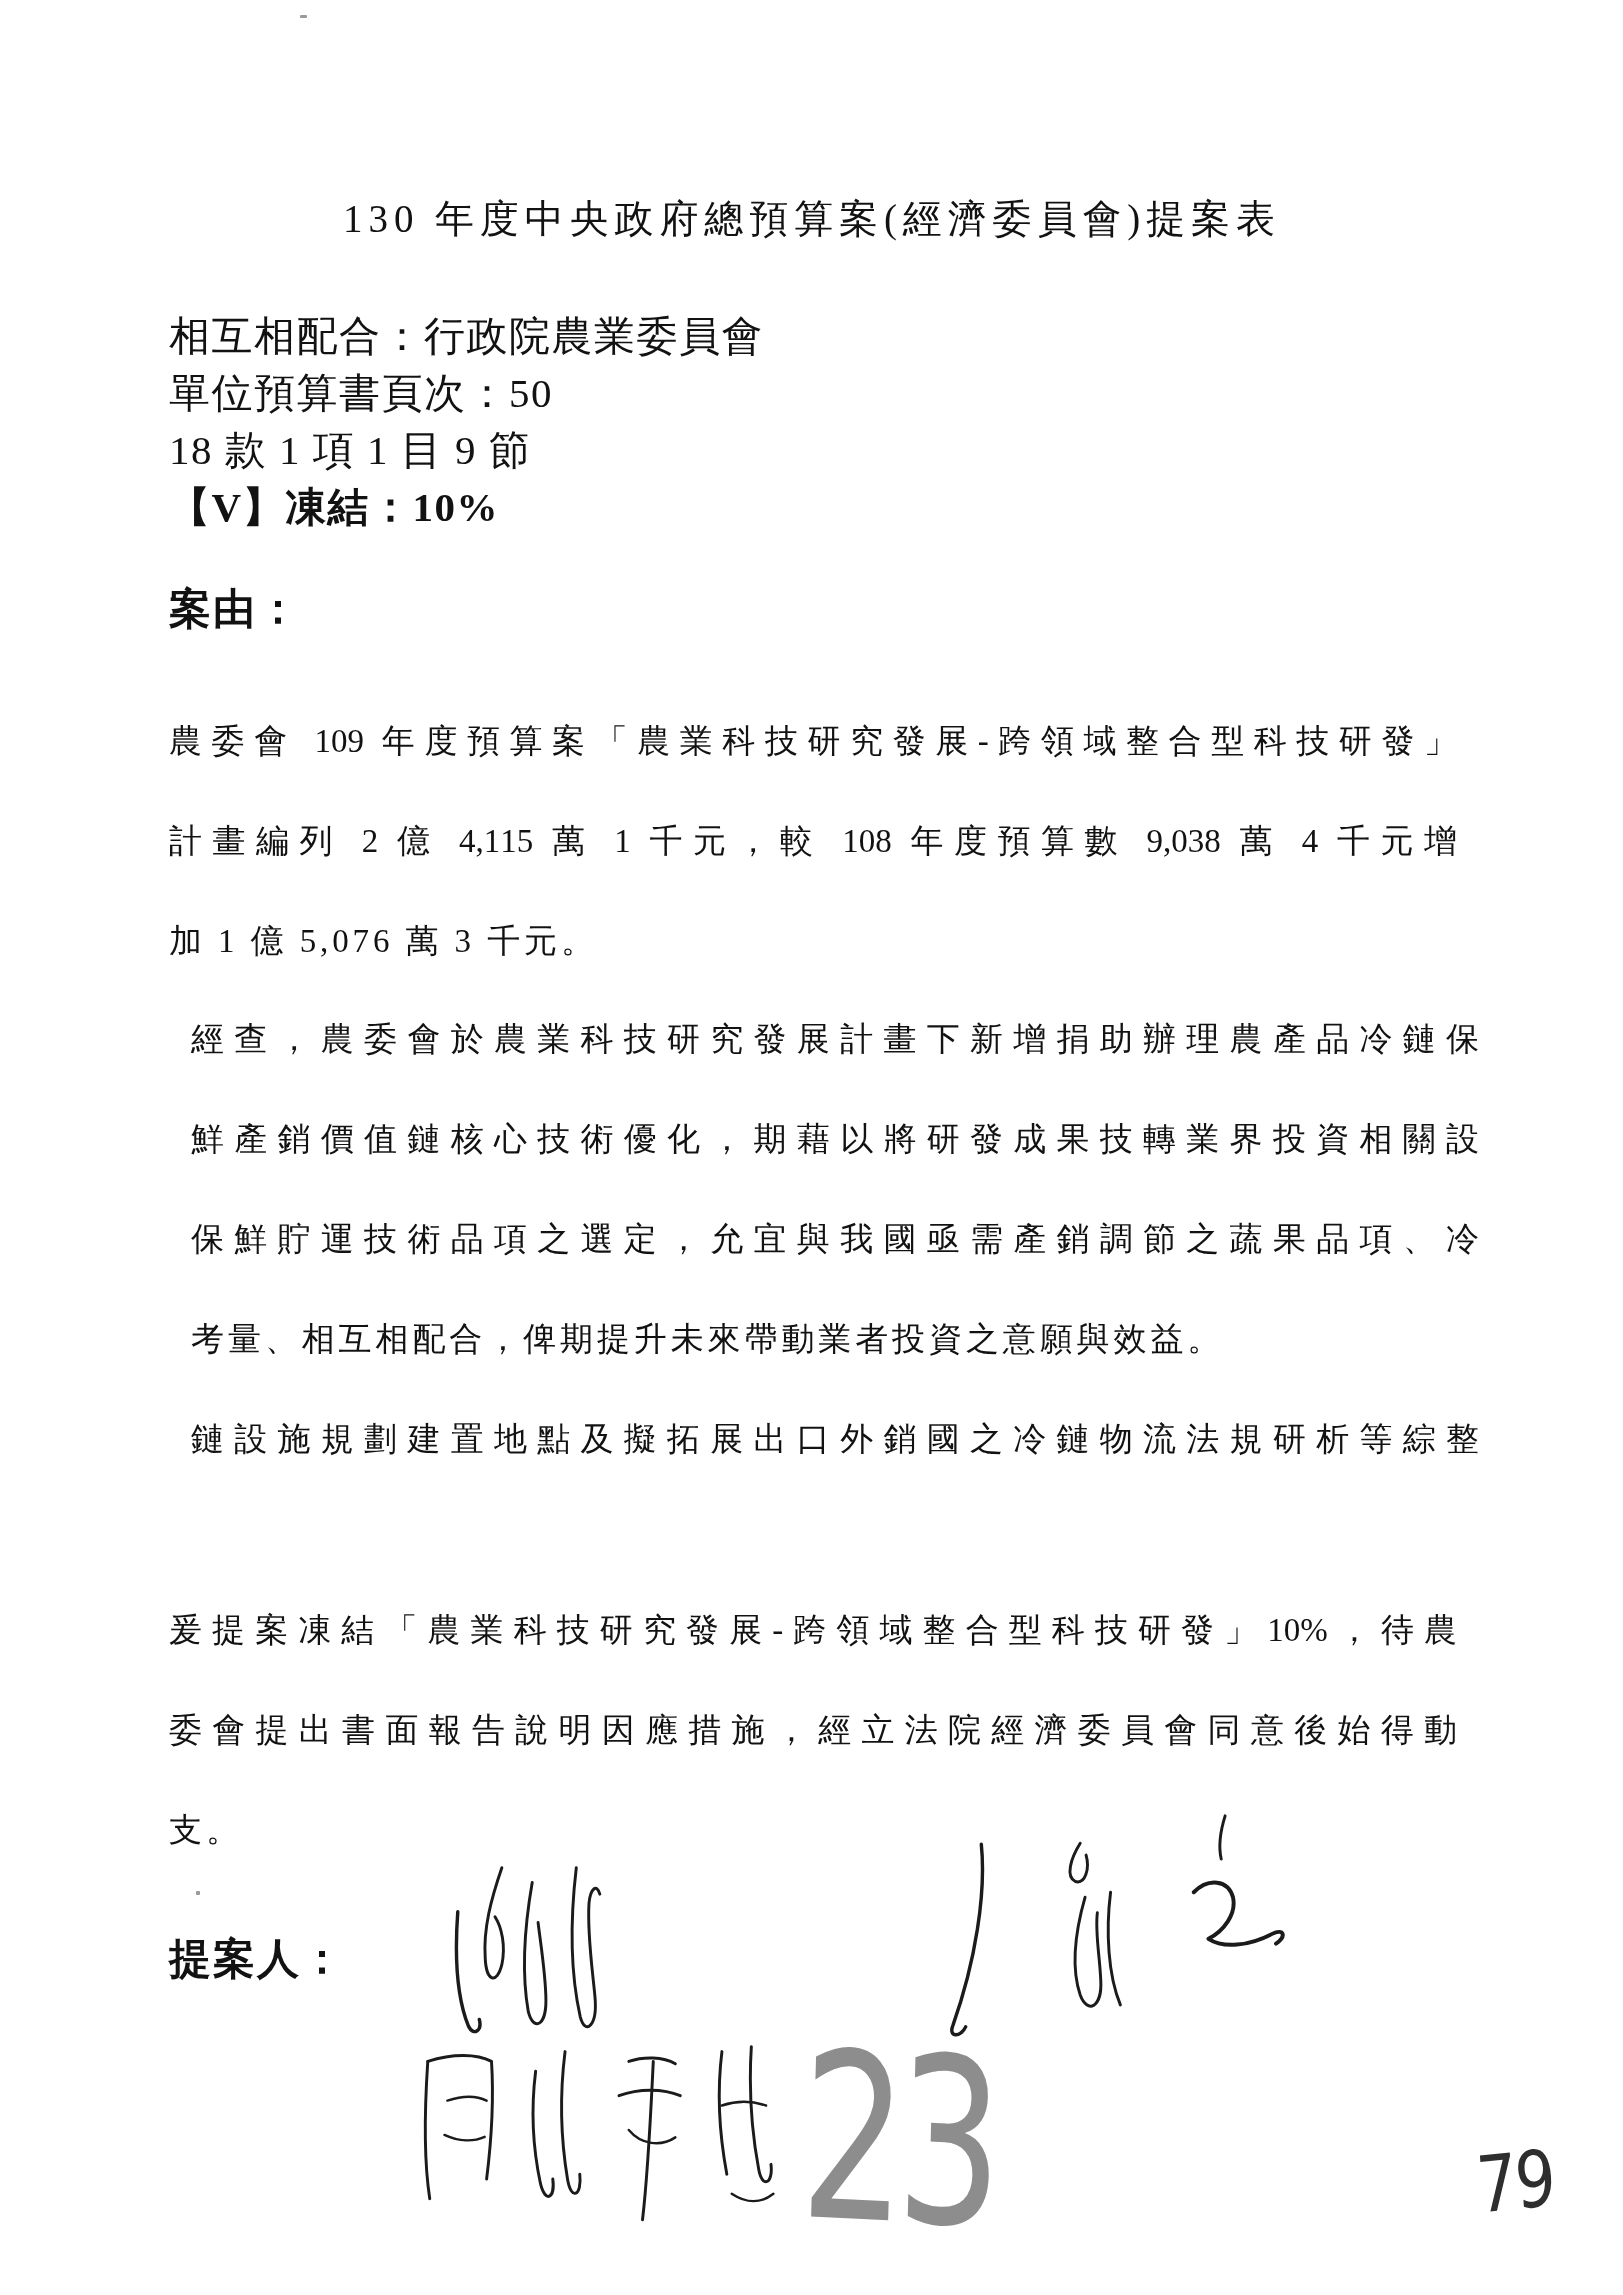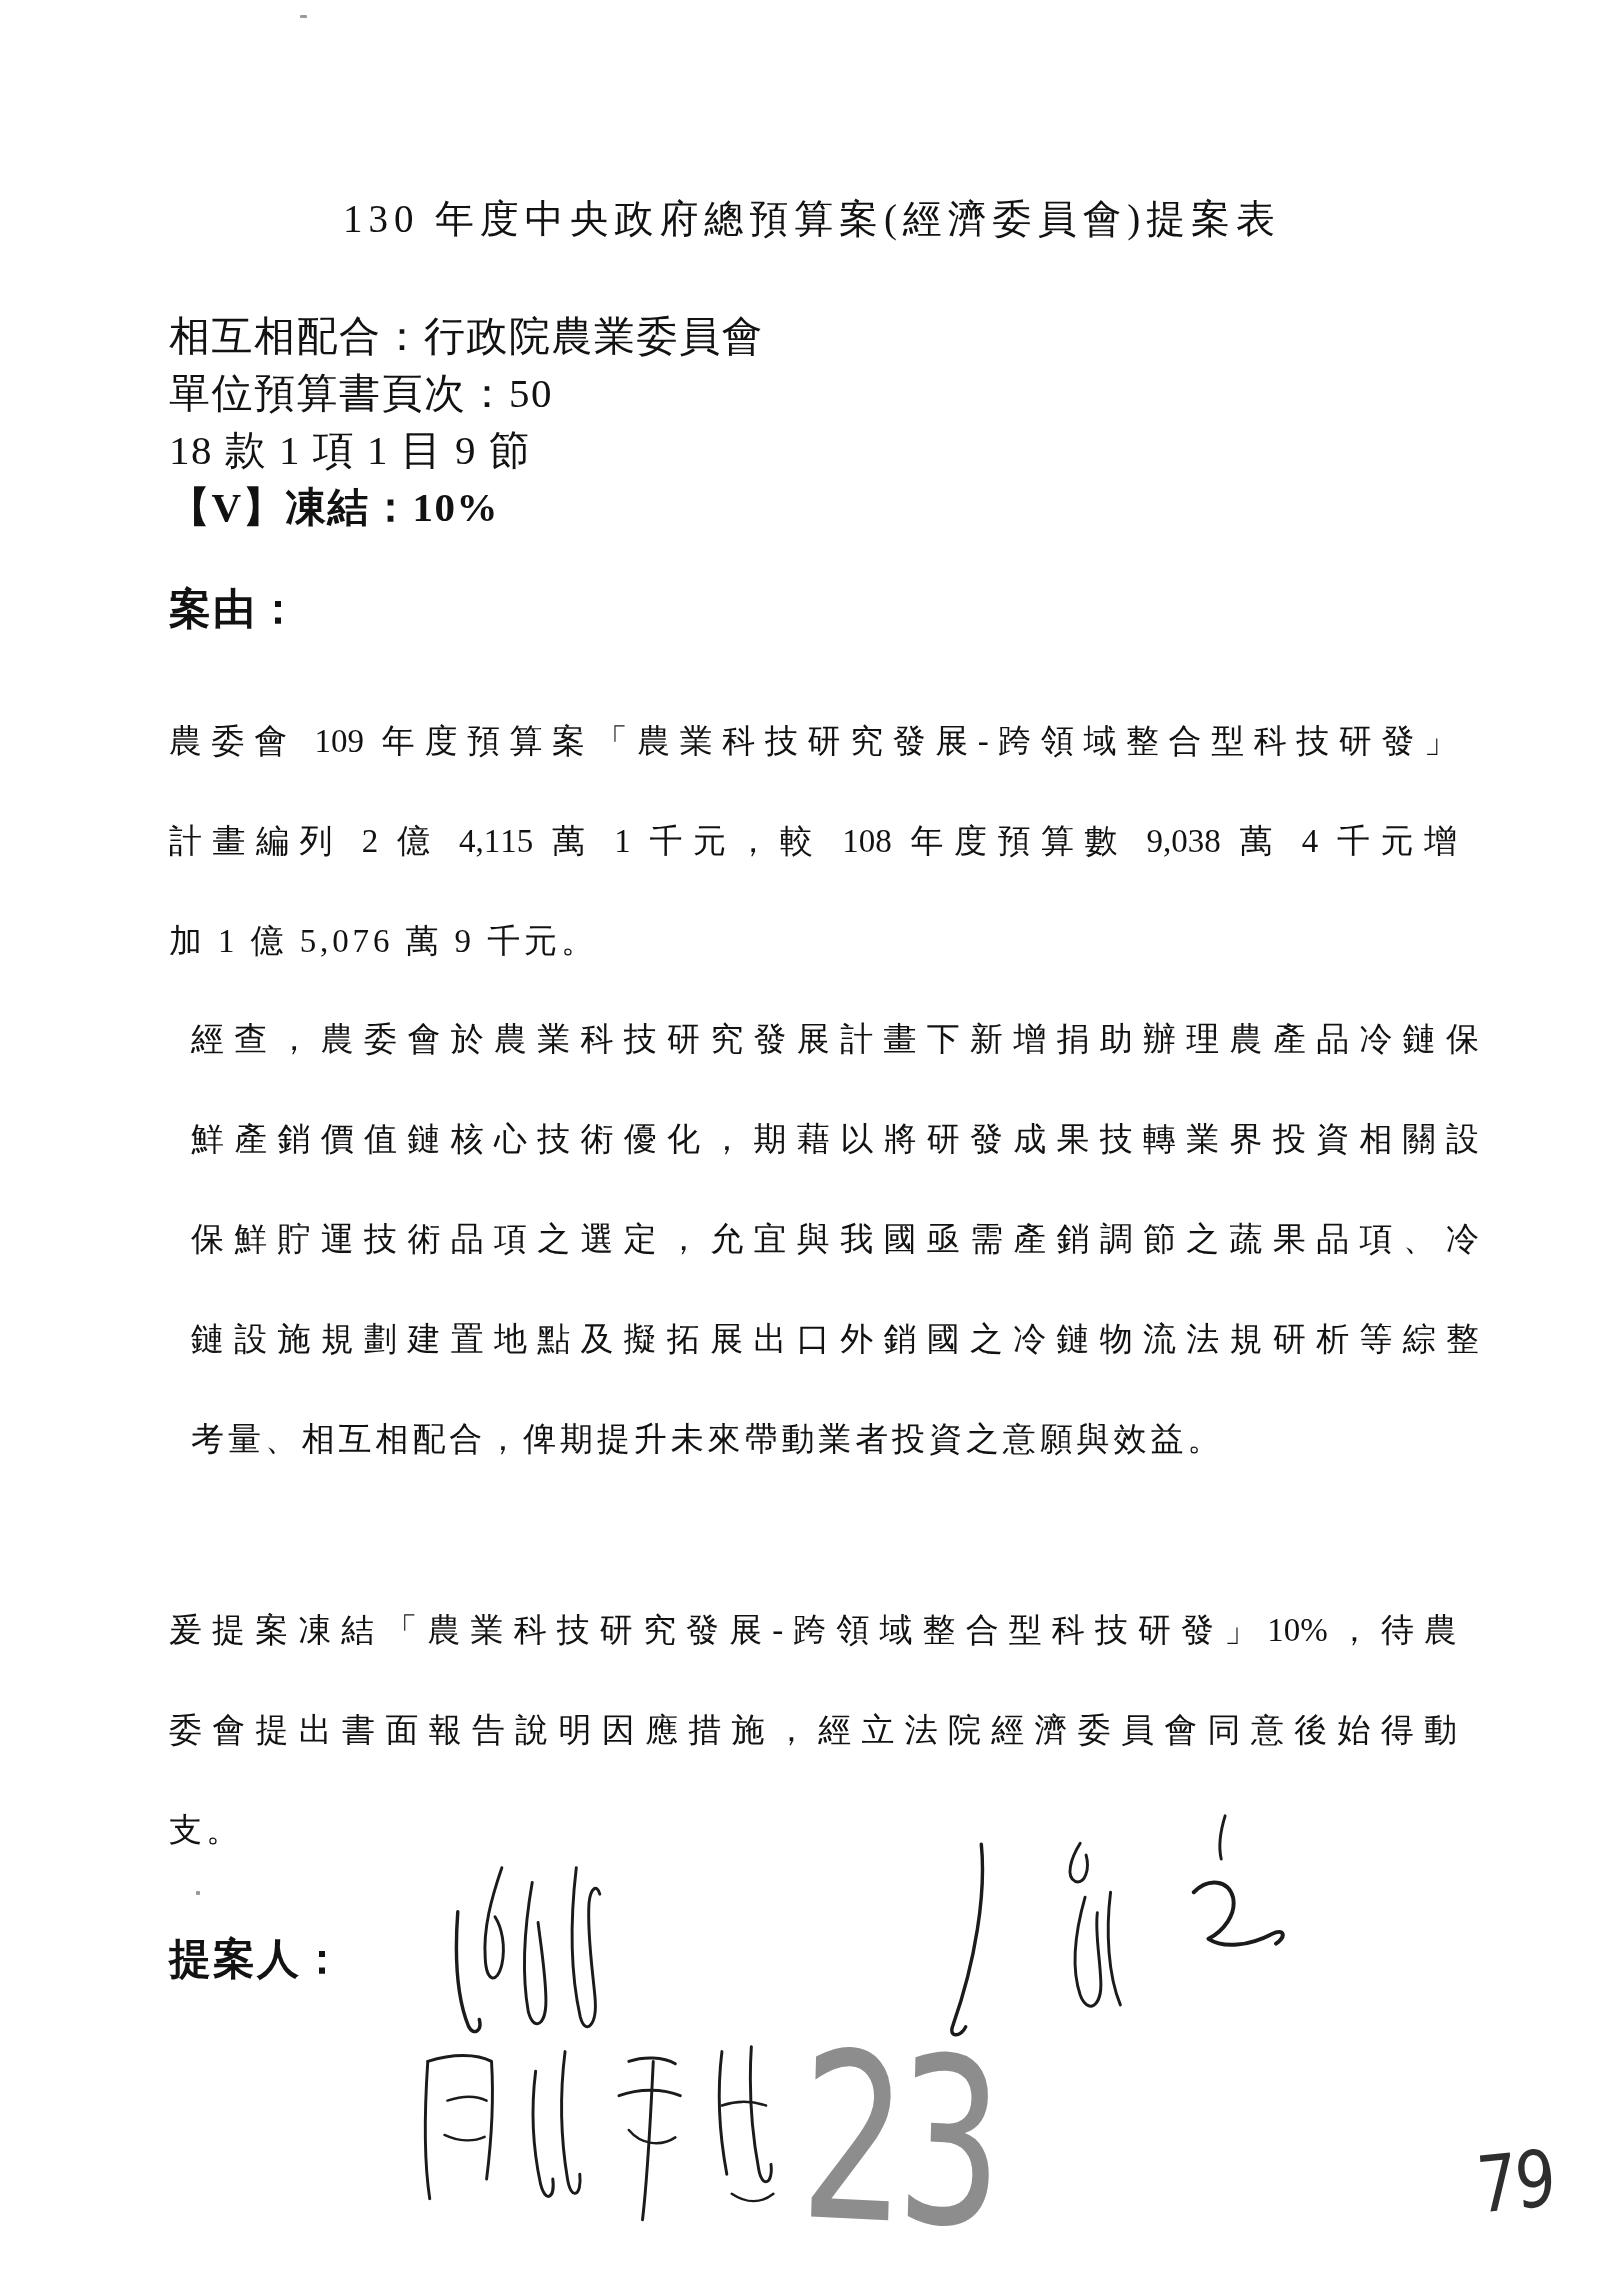--- a/index.html
+++ b/index.html
@@ -112,29 +112,29 @@
     <div class="header-line">單位預算書頁次：50</div>
     <div class="header-line">18 款 1 項 1 目 9 節</div>
     <div class="header-line bold">【V】凍結：10%</div>
   </div>
 
   <div class="section-label label-case">案由：</div>
 
   <div class="para para-1">
     <div class="body-line">農委會 109 年度預算案「農業科技研究發展-跨領域整合型科技研發」</div>
     <div class="body-line">計畫編列 2 億 4,115 萬 1 千元，較 108 年度預算數 9,038 萬 4 千元增</div>
-    <div class="body-line short">加 1 億 5,076 萬 9 千元。</div>
+    <div class="body-line short">加 1 億 5,076 萬 3 千元。</div>
   </div>
 
   <div class="para para-2">
     <div class="body-line">經查，農委會於農業科技研究發展計畫下新增捐助辦理農產品冷鏈保</div>
     <div class="body-line">鮮產銷價值鏈核心技術優化，期藉以將研發成果技轉業界投資相關設</div>
     <div class="body-line">保鮮貯運技術品項之選定，允宜與我國亟需產銷調節之蔬果品項、冷</div>
+    <div class="body-line short">考量、相互相配合，俾期提升未來帶動業者投資之意願與效益。</div>
     <div class="body-line">鏈設施規劃建置地點及擬拓展出口外銷國之冷鏈物流法規研析等綜整</div>
-    <div class="body-line short">考量、相互相配合，俾期提升未來帶動業者投資之意願與效益。</div>
   </div>
 
   <div class="para para-3">
     <div class="body-line">爰提案凍結「農業科技研究發展-跨領域整合型科技研發」10%，待農</div>
     <div class="body-line">委會提出書面報告說明因應措施，經立法院經濟委員會同意後始得動</div>
     <div class="body-line short">支。</div>
   </div>
 
   <div class="section-label label-proposer">提案人：</div>
 

